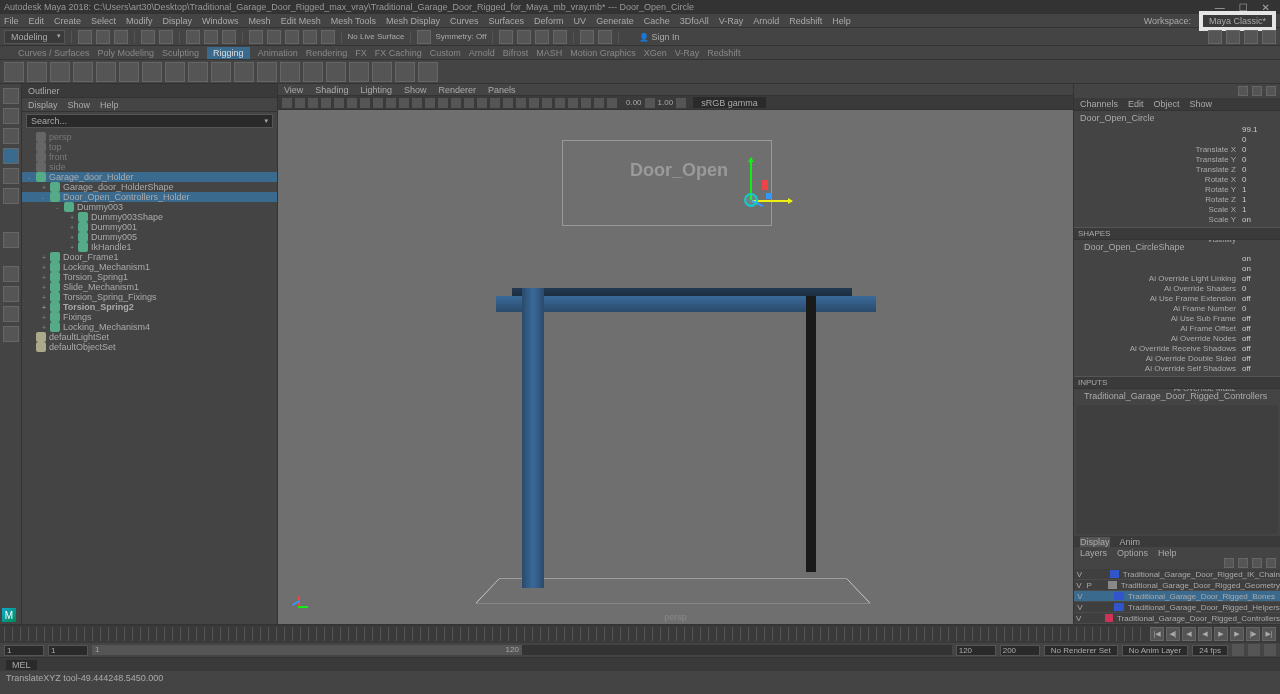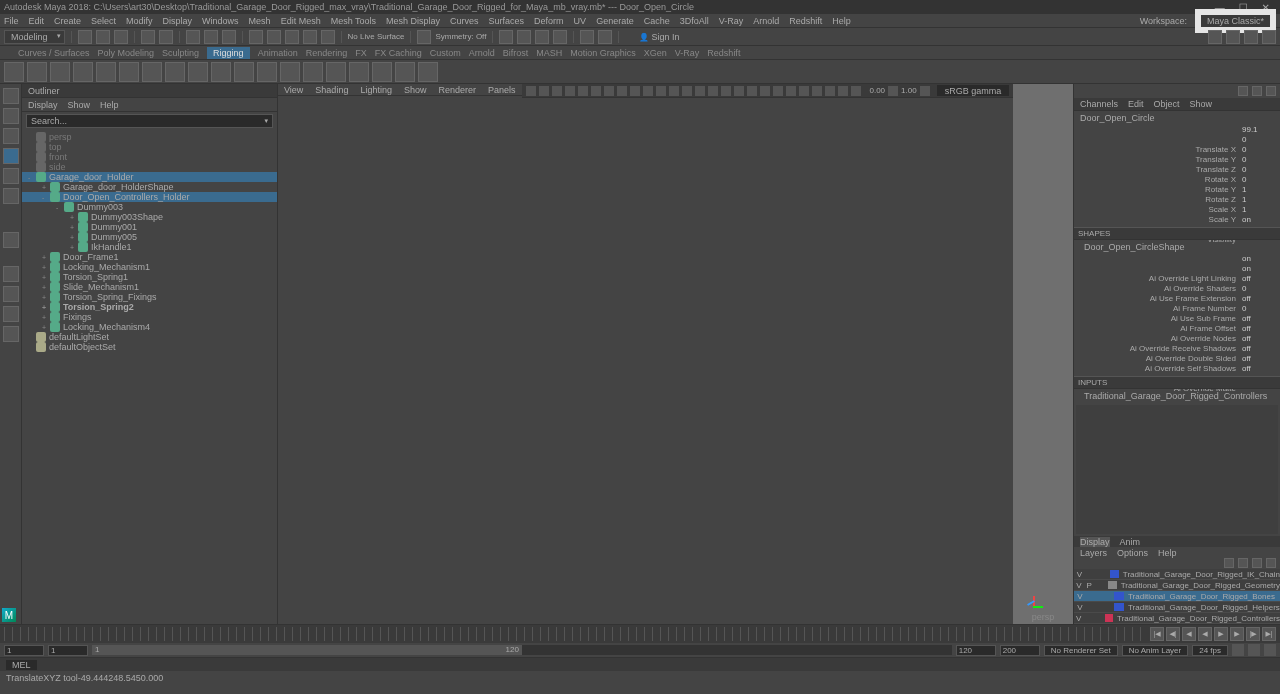--- a/index.html
+++ b/index.html
@@ -5,21 +5,21 @@
 * { margin:0; padding:0; box-sizing:border-box; font-family:Arial,sans-serif; font-size:9px; color:#aaa; user-select:none; }
 body { background:#444; width:1280px; height:694px; overflow:hidden; position:relative; }
 .titlebar { height:14px; background:#333; display:flex; align-items:center; padding:0 4px; font-size:8px; }
 .titlebar .wintitle { flex:0 0 auto; color:#999; }
 .titlebar .spacer { flex:1; }
 .winbtns { display:flex; gap:14px; padding-right:6px; }
 .winbtns span { font-size:10px; cursor:pointer; }
 .menubar { height:14px; background:#444; display:flex; align-items:center; padding:0 4px; gap:10px; border-bottom:1px solid #333;}
 .menubar span { font-size:9px; cursor:pointer; }
 .menubar .r { margin-left:auto; display:flex; gap:8px; align-items:center;}
-.wsbox { background:#3a3a3a; padding:1px 6px; border:6px solid #e5e5e5;}
+.wsbox { background:#3a3a3a; padding:1px 6px; border:4px solid #e5e5e5;}
 .shelfbar { height:18px; background:#444; display:flex; align-items:center; border-bottom:1px solid #333; padding:0 4px; gap:4px;}
 .shelfbar .combo { background:#3a3a3a; border:1px solid #555; padding:1px 16px 1px 6px; position:relative;}
 .shelfbar .combo:after { content:"▾"; position:absolute; right:3px; font-size:7px;}
 .shelfbar .sep { width:1px; height:12px; background:#555; margin:0 2px;}
 .iconbtn { width:14px; height:14px; background:#555; border:1px solid #666; display:inline-block;}
 .shelftabs { height:14px; background:#444; display:flex; align-items:center; padding:0 18px; gap:8px; border-bottom:1px solid #333;}
 .shelftabs span { font-size:9px; cursor:pointer; color:#888;}
 .shelftabs span.active { background:#3a6b8f; color:#ddd; padding:1px 6px;}
 .shelficons { height:24px; background:#444; display:flex; align-items:center; padding:0 4px; gap:3px; border-bottom:1px solid #333;}
 .shelficons .ic { width:20px; height:20px; background:#555; border:1px solid #666;}
@@ -33,28 +33,28 @@
 .search { margin:2px 4px; background:#2a2a2a; border:1px solid #555; height:14px; display:flex; align-items:center; padding:0 4px; position:relative;}
 .search:after{content:"▾"; position:absolute; right:4px; font-size:7px;}
 .tree { flex:1; overflow:auto; padding:2px 0;}
 .treerow { display:flex; align-items:center; height:10px; padding:0 4px; cursor:pointer;}
 .treerow .tog { width:8px; font-size:7px; color:#888;}
 .treerow .ic { width:10px; height:10px; background:#5a8; margin-right:3px; border-radius:2px;}
 .treerow .ic.grp { background:#888;}
 .treerow .ic.lgt { background:#aa8;}
 .treerow.sel { background:#3a6b8f;}
 .treerow span.lbl { font-size:9px;}
-.viewport { flex:1; background:#444; display:flex; flex-direction:row; border-right:1px solid #333;}
+.viewport { flex:1; background:#444; display:flex; flex-direction:column; border-right:1px solid #333;}
 .vpmenu { height:12px; background:#444; display:flex; align-items:center; padding:0 6px; gap:12px; font-size:9px; border-bottom:1px solid #333;}
 .vpicons { height:14px; background:#3a3a3a; display:flex; align-items:center; padding:0 4px; gap:3px; border-bottom:1px solid #333;}
 .vpicons .ic { width:10px; height:10px; background:#555;}
 .vpicons .gamma { margin-left:4px; background:#2a2a2a; padding:0 8px; display:flex; align-items:center; height:11px;}
 .canvas { flex:1; background:#6f6f6f; position:relative; overflow:hidden;}
 .rect3d { position:absolute; left:284px; top:30px; width:210px; height:86px; border:1px solid #999;}
-.doortext { position:absolute; left:344px; top:50px; font-size:12px; font-weight:bold; color:#9a9a9a; font-family:Arial;}
+.doortext { position:absolute; left:352px; top:50px; font-size:18px; font-weight:bold; color:#9a9a9a; font-family:Arial;}
 .gizmo { position:absolute; left:454px; top:48px; width:50px; height:60px;}
 .gizmo .yax { position:absolute; left:18px; top:0; width:2px; height:42px; background:#1e1;}
 .gizmo .yax:before{content:""; position:absolute; top:-4px; left:-2px; border:3px solid transparent; border-bottom:5px solid #1e1;}
 .gizmo .xax { position:absolute; left:20px; top:42px; width:40px; height:2px; background:#ee1;}
 .gizmo .xax:before{content:""; position:absolute; right:-4px; top:-2px; border:3px solid transparent; border-left:5px solid #ee1;}
 .gizmo .zax { position:absolute; left:20px; top:42px; width:12px; height:2px; background:#39f; transform:rotate(25deg); transform-origin:left;}
 .gizmo .rsq { position:absolute; left:30px; top:22px; width:6px; height:10px; background:#e44;}
 .gizmo .bsq { position:absolute; left:34px; top:35px; width:6px; height:6px; background:#39f;}
 .gizmo .ring { position:absolute; left:12px; top:35px; width:14px; height:14px; border:2px solid #1cc; border-radius:50%; background:rgba(100,255,255,0.15);}
 .floor { position:absolute; left:210px; top:440px; width:370px; height:80px; border:1px solid #ccc; transform:perspective(600px) rotateX(72deg);}

